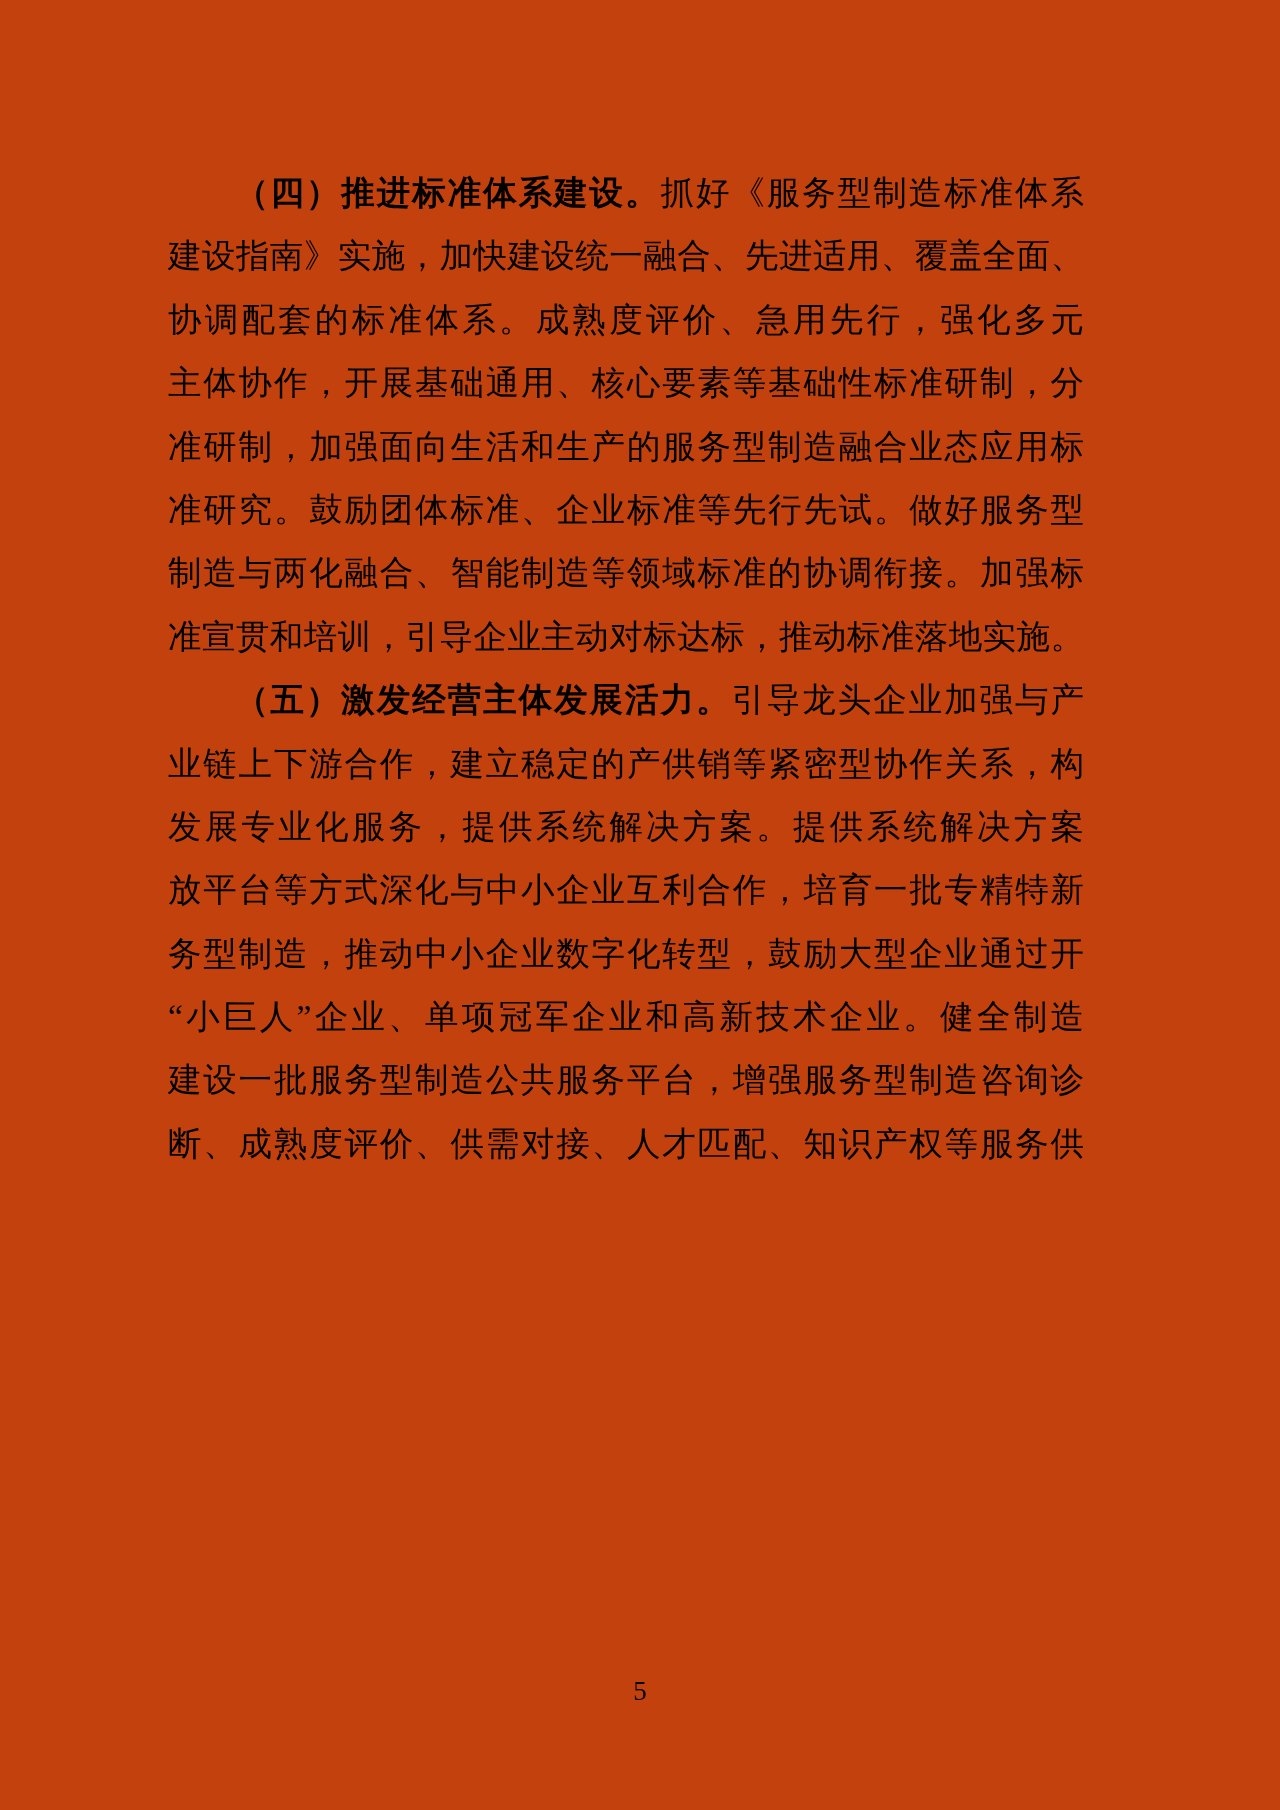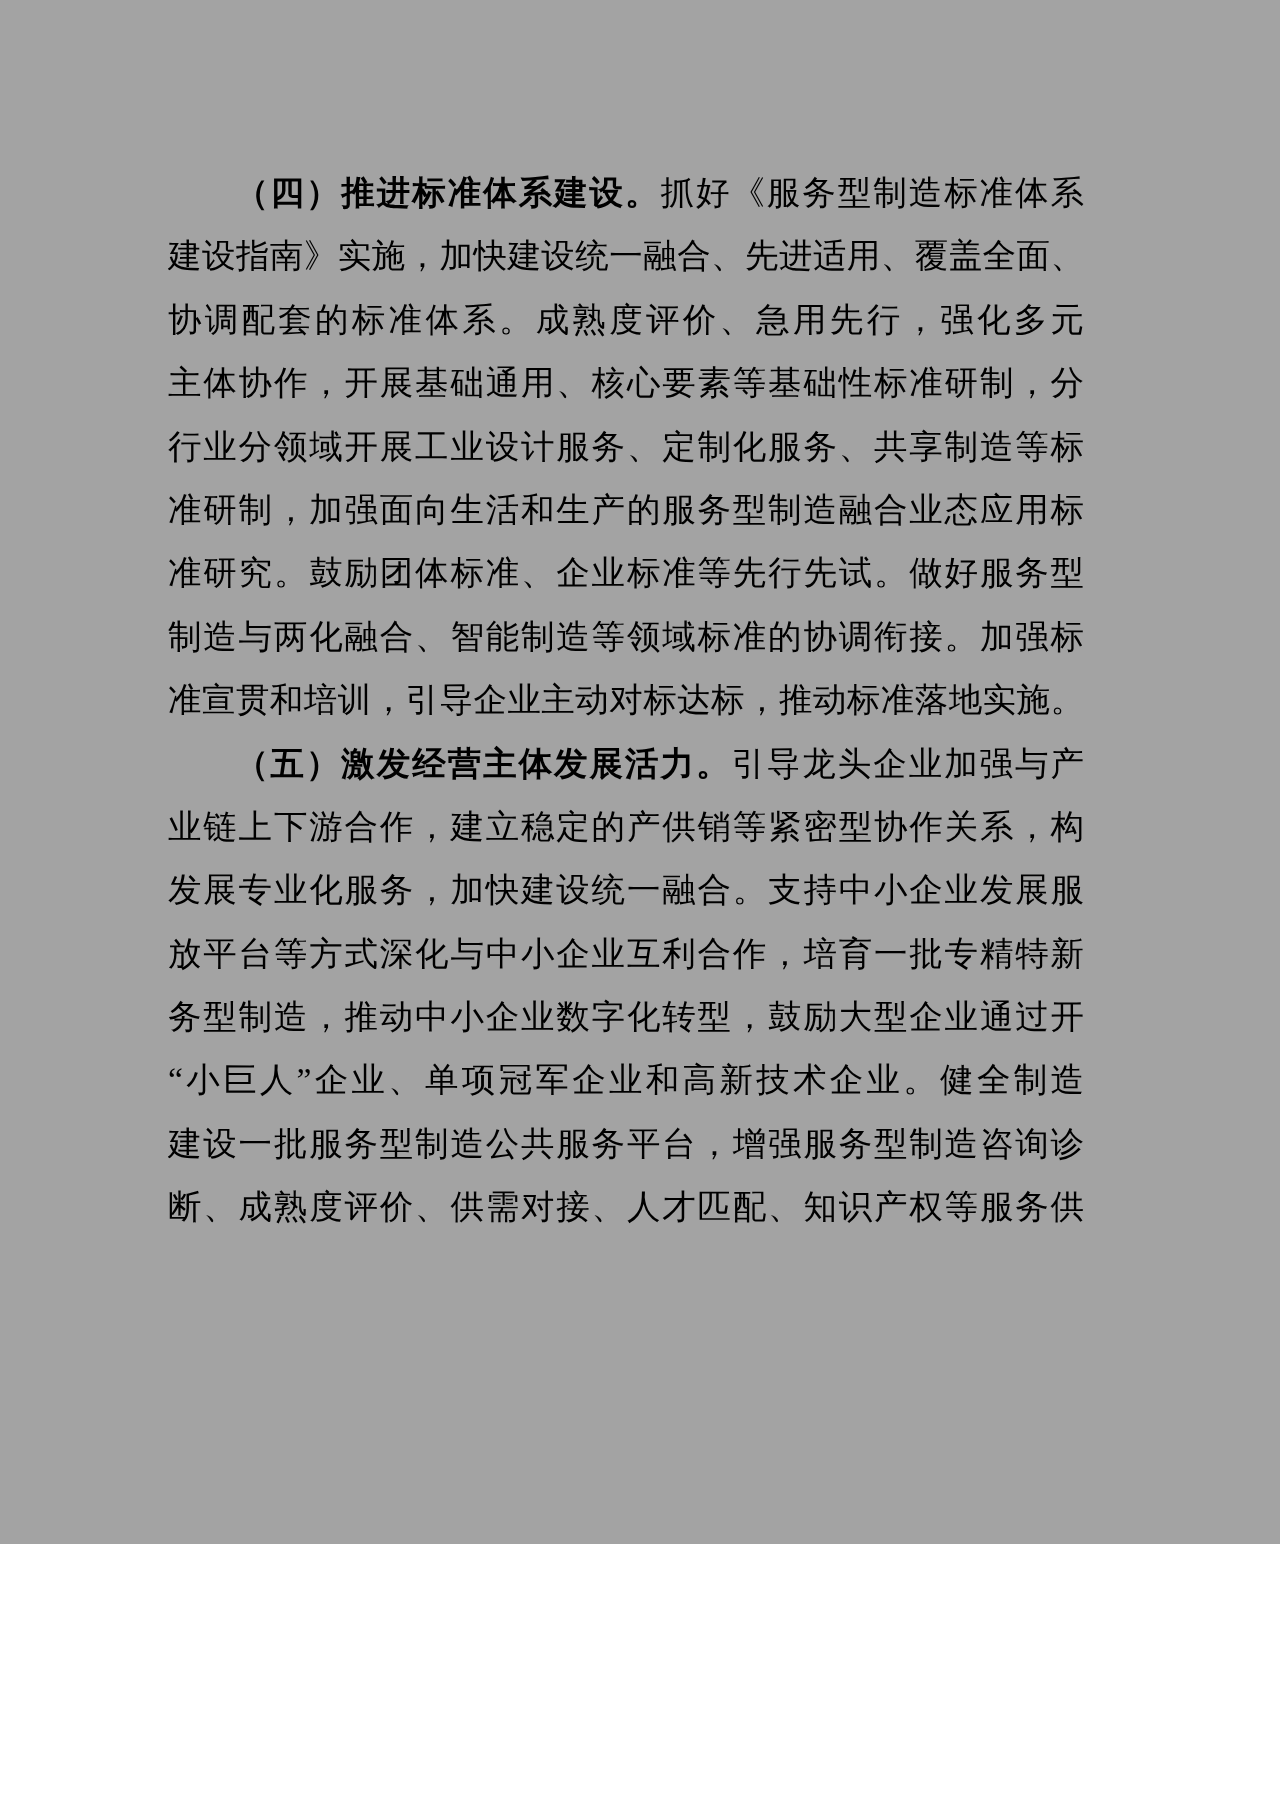--- a/index.html
+++ b/index.html
@@ -11,22 +11,22 @@
     height: 1810px;
     background: #ffffff;
     position: relative;
     color: #000000;
     font-family: "Liberation Serif", "DejaVu Serif", serif;
   }
   .page {
     position: absolute;
     left: 0; top: 0;
     width: 1280px;
-    height: 1544px;
-    background: #a3a3a3;
+    height: 1810px;
+    background: #c2410c;
     overflow: hidden;
   }
   .content {
     position: absolute;
     left: 168px;
     top: 161px;
     width: 916px;
   }
   .line {
     font-size: 33.5px;
@@ -60,29 +60,28 @@
 </head>
 <body>
 
 <div class="page">
   <div class="content">
 
     <div class="line indent"><span class="bold">（四）推进标准体系建设。</span><span>抓好《服务型制造标准体系</span></div>
     <div class="line"><span>建设指南》实施，加快建设统一融合、先进适用、覆盖全面、</span></div>
     <div class="line"><span>协调配套的标准体系。成熟度评价、急用先行，强化多元</span></div>
     <div class="line"><span>主体协作，开展基础通用、核心要素等基础性标准研制，分</span></div>
-    <div class="line"><span>行业分领域开展工业设计服务、定制化服务、共享制造等标</span></div>
     <div class="line"><span>准研制，加强面向生活和生产的服务型制造融合业态应用标</span></div>
     <div class="line"><span>准研究。鼓励团体标准、企业标准等先行先试。做好服务型</span></div>
     <div class="line"><span>制造与两化融合、智能制造等领域标准的协调衔接。加强标</span></div>
     <div class="line"><span>准宣贯和培训，引导企业主动对标达标，推动标准落地实施。</span></div>
 
     <div class="line indent"><span class="bold">（五）激发经营主体发展活力。</span><span>引导龙头企业加强与产</span></div>
     <div class="line"><span>业链上下游合作，建立稳定的产供销等紧密型协作关系，构</span></div>
-    <div class="line"><span>发展专业化服务，加快建设统一融合。支持中小企业发展服</span></div>
+    <div class="line"><span>发展专业化服务，提供系统解决方案。提供系统解决方案</span></div>
     <div class="line"><span>放平台等方式深化与中小企业互利合作，培育一批专精特新</span></div>
     <div class="line"><span>务型制造，推动中小企业数字化转型，鼓励大型企业通过开</span></div>
     <div class="line"><span>“小巨人”企业、单项冠军企业和高新技术企业。健全制造</span></div>
     <div class="line"><span>建设一批服务型制造公共服务平台，增强服务型制造咨询诊</span></div>
     <div class="line"><span>断、成熟度评价、供需对接、人才匹配、知识产权等服务供</span></div>
 
   </div>
 
   <div class="page-number">5</div>
 </div>

